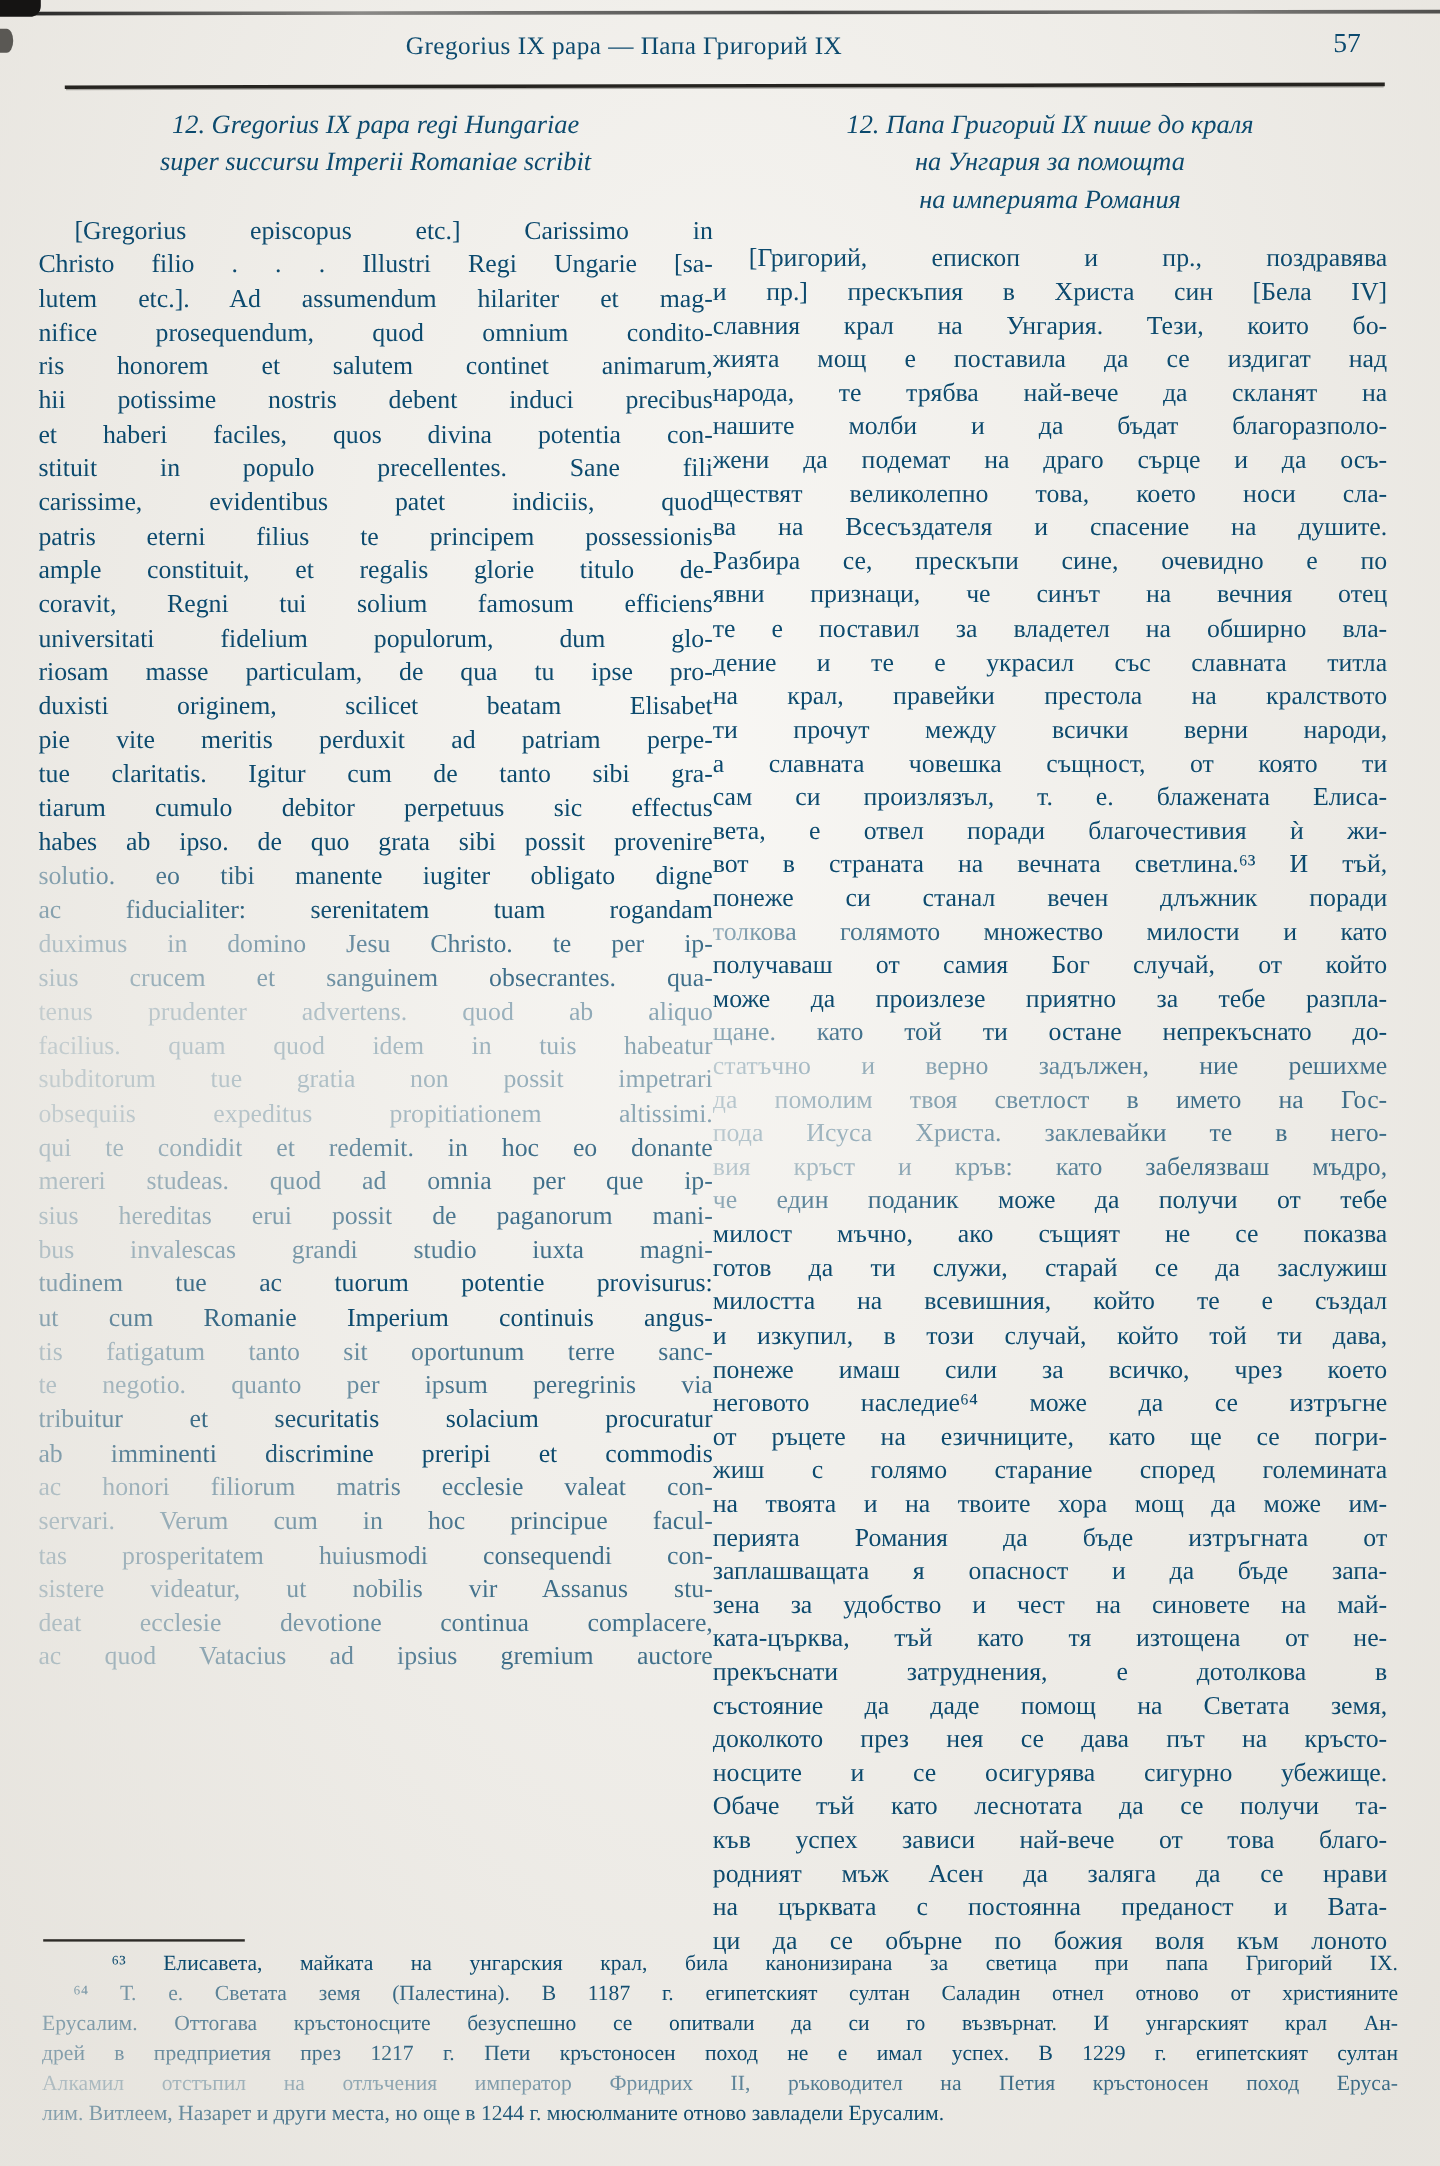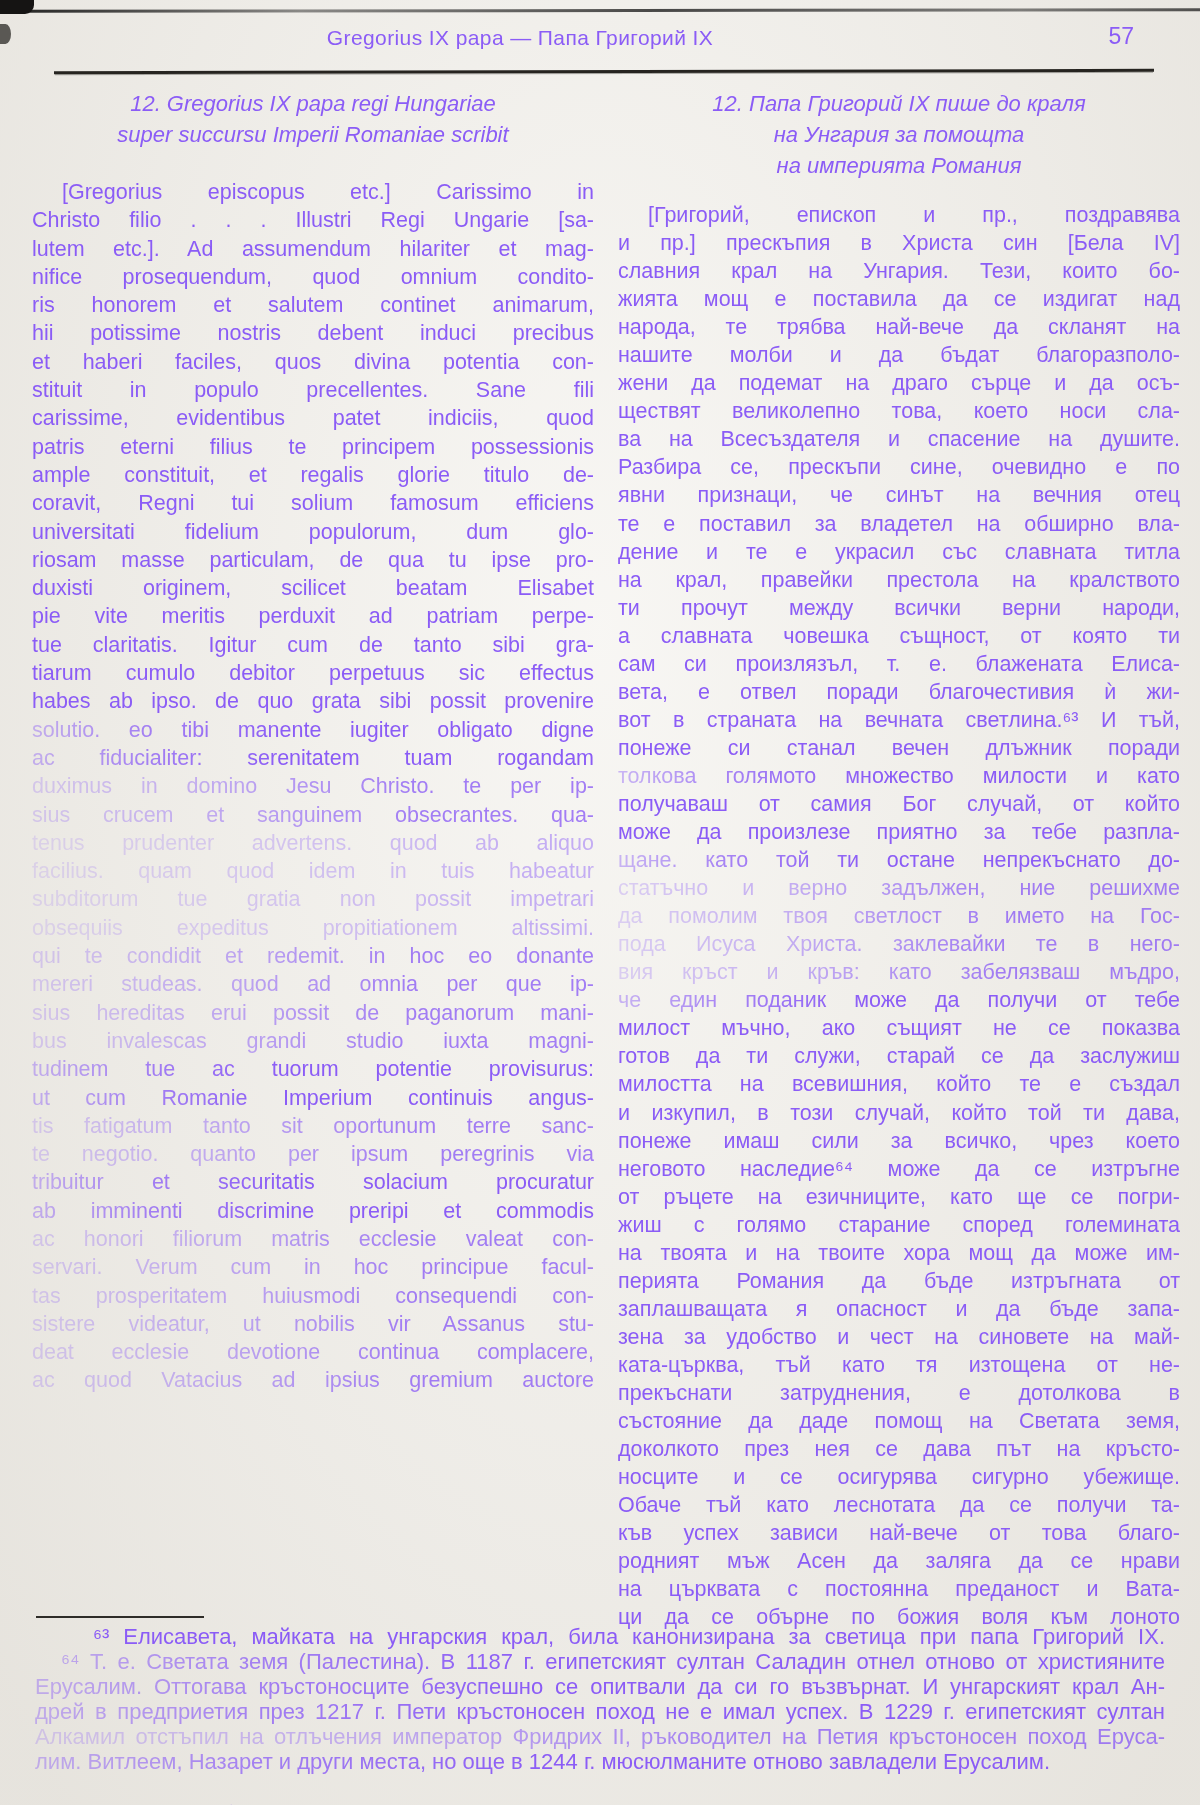--- a/index.html
+++ b/index.html
@@ -1,39 +1,39 @@
 <!DOCTYPE html>
 <html><head>
 <meta charset="utf-8">
 <style>
   html,body { margin:0; padding:0; background:#888; }
   .page {
     position:relative; width:1200px; height:1805px; margin:0 auto;
     background:#f3f1ec; overflow:hidden;
-    font-family:Liberation Sans, sans-serif;
-    color:#8b5cf6;
+    font-family:Liberation Serif, serif;
+    color:#0c4a6e;
   }
   .page::before {
     content:""; position:absolute; inset:0; pointer-events:none;
     background:radial-gradient(ellipse at 50% 35%, rgba(255,255,255,.40), rgba(120,110,95,.10) 95%);
   }
   
   .top-streak { position:absolute; top:9px; left:0; width:100%; height:3px;
     background:linear-gradient(90deg, rgba(15,15,15,.92), rgba(15,15,15,.45) 25%, rgba(15,15,15,.75) 55%, rgba(15,15,15,.5) 85%, rgba(15,15,15,.7));
     transform:rotate(-0.08deg); }
   .corner-smudge { position:absolute; top:0; left:0; width:34px; height:14px; background:#151413; border-radius:0 0 9px 0; }
   .edge-smudge { position:absolute; top:24px; left:0; width:11px; height:20px; background:#2a2824; opacity:.75; border-radius:0 50% 50% 0; }
   
   .header-title { position:absolute; top:26px; left:0; width:1040px; text-align:center;
     font-size:21px; letter-spacing:.4px; }
   .page-number { position:absolute; top:23px; right:66px; font-size:23px; }
   .header-rule { position:absolute; top:70px; left:54px; right:46px; height:3px; background:#262420;
     transform:rotate(-0.12deg); box-shadow:0 -5px 0 -3px rgba(38,36,32,.30), 0 2px 0 -1px rgba(38,36,32,.35); }
   
-  .columns { position:absolute; top:88px; left:32px; width:1148px; display:flex; gap:24px; }
+  .columns { position:absolute; top:88px; left:32px; width:1148px; display:flex; }
   .col { width:562px; }
   .col-heading { font-style:italic; font-size:22px; line-height:31px; }
   .col-left  .col-heading { margin-bottom:28px; }
   .col-right .col-heading { margin-bottom:20px; }
   .hline { text-align:center; height:31px; overflow:hidden; }
   .body { font-size:21.5px; }
   .col-left  .body .line { line-height:28.3px; height:28.3px; }
   .col-right .body .line { line-height:28.05px; height:28.05px; }
   .line { text-align:justify; text-align-last:justify; overflow:hidden; }
   .line.nj { text-align-last:left; }
@@ -42,21 +42,21 @@
   .f1 { -webkit-mask-image:linear-gradient(90deg, rgba(0,0,0,.42) 0, rgba(0,0,0,.75) 20%, #000 45%);
         mask-image:linear-gradient(90deg, rgba(0,0,0,.42) 0, rgba(0,0,0,.75) 20%, #000 45%); }
   .f2 { opacity:.82;
         -webkit-mask-image:linear-gradient(90deg, rgba(0,0,0,.30) 0, rgba(0,0,0,.55) 30%, rgba(0,0,0,.95) 68%);
         mask-image:linear-gradient(90deg, rgba(0,0,0,.30) 0, rgba(0,0,0,.55) 30%, rgba(0,0,0,.95) 68%); }
   .f3 { opacity:.58; filter:blur(.3px);
         -webkit-mask-image:linear-gradient(90deg, rgba(0,0,0,.30) 0, rgba(0,0,0,.50) 45%, rgba(0,0,0,.80) 90%);
         mask-image:linear-gradient(90deg, rgba(0,0,0,.30) 0, rgba(0,0,0,.50) 45%, rgba(0,0,0,.80) 90%); }
   
   .fn-rule { position:absolute; top:1616px; left:36px; width:168px; height:2px; background:#2e2c28; }
-  .footnotes { position:absolute; top:1624px; left:35px; width:1130px; font-size:22px; }
+  .footnotes { position:absolute; top:1624px; left:35px; width:1130px; font-size:18px; }
   .footnotes .line { line-height:25px; height:25px; }
   .footnotes .line:nth-child(1) { text-indent:58px; }
   .footnotes .line:nth-child(2) { text-indent:26px; }
   .signature { position:absolute; top:1770px; left:36px; font-size:17.5px;
     -webkit-mask-image:linear-gradient(90deg, rgba(0,0,0,.35) 0, rgba(0,0,0,.8) 30%, #000 60%);
     mask-image:linear-gradient(90deg, rgba(0,0,0,.35) 0, rgba(0,0,0,.8) 30%, #000 60%);margin-top:32px; }
   .sig-mark { opacity:.45; margin-right:14px; }
 </style>
 </head>
 <body>

